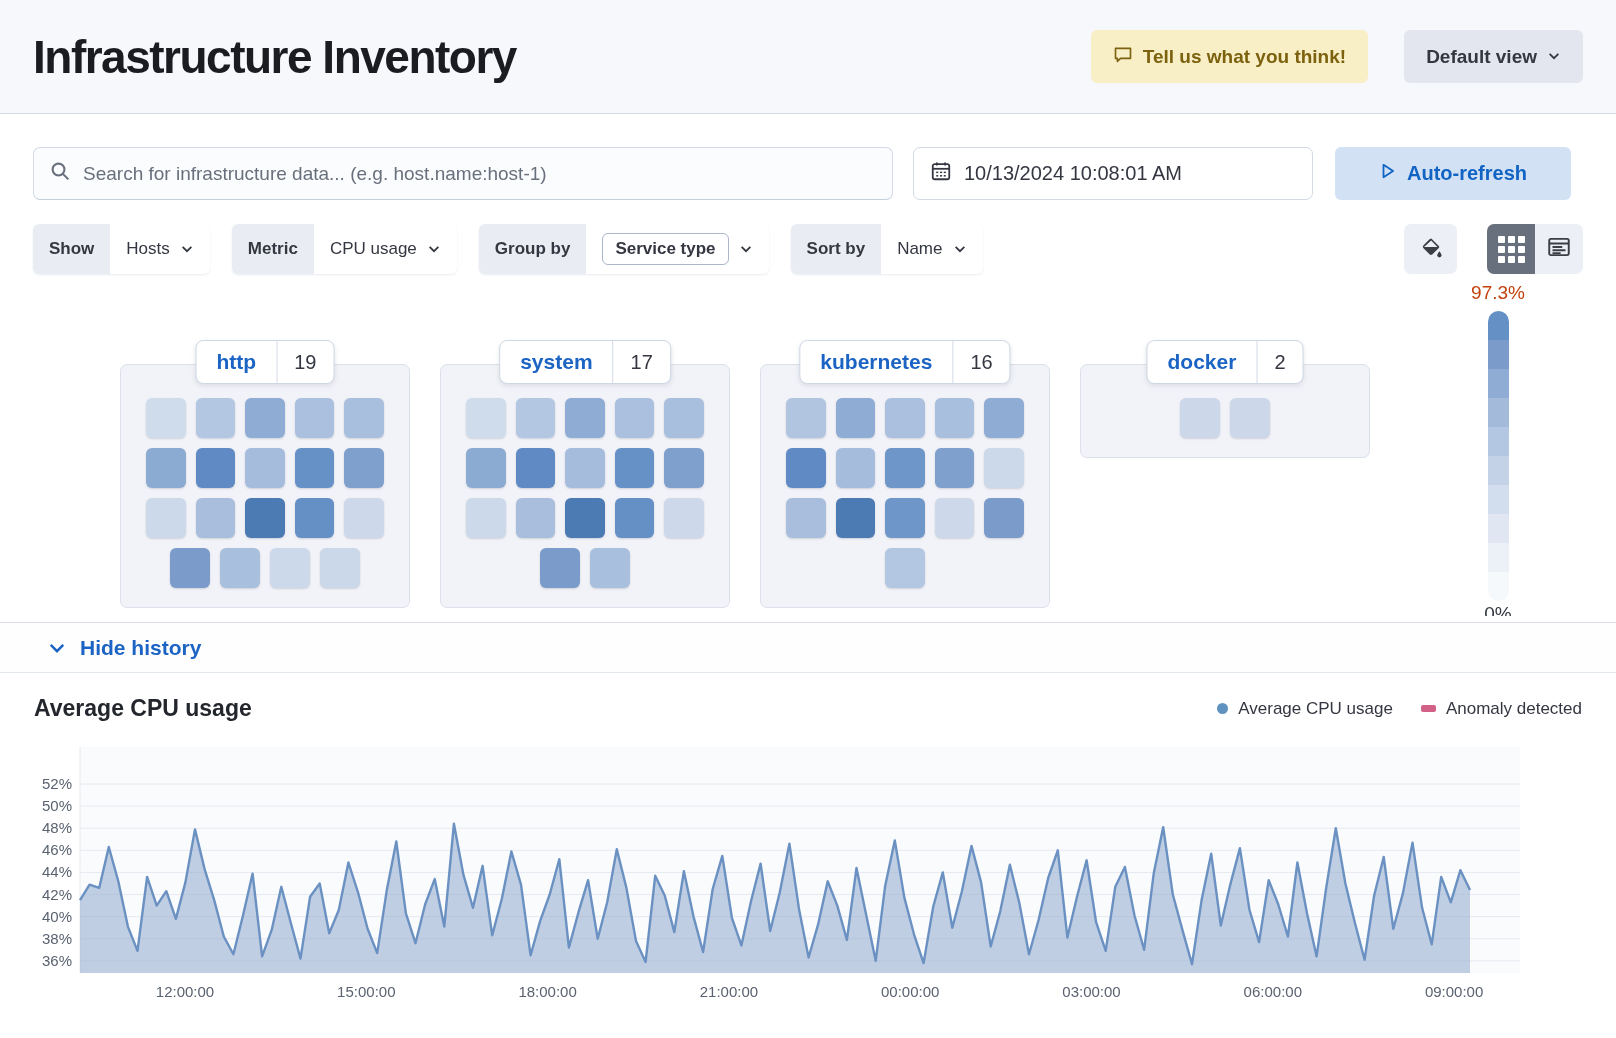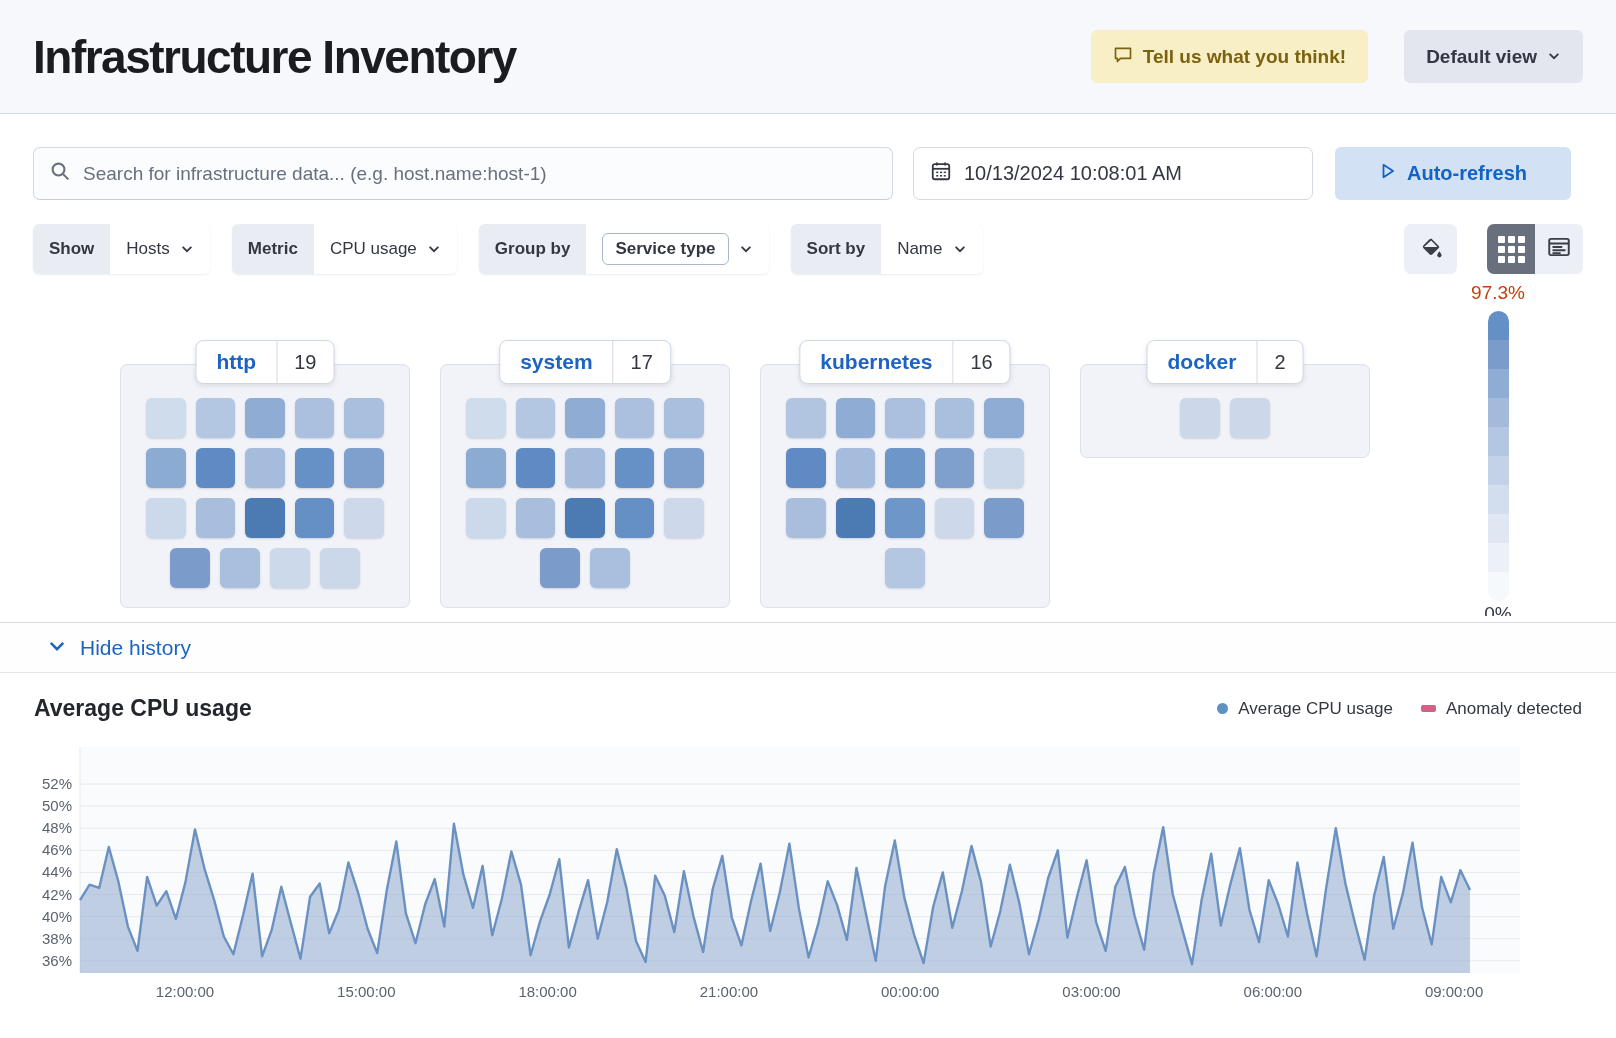--- a/index.html
+++ b/index.html
@@ -50,21 +50,21 @@
   .cell { width:40px; height:40px; border-radius:6px; box-shadow:0 1px 2px rgba(100,110,130,.25); cursor:pointer; }
 
   .scale-legend { position:absolute; left:1455px; top:8px; width:86px; text-align:center; }
   .scale-max { font-size:19px; color:#c2410c; margin-bottom:7px; }
   .scale-bar { width:21px; height:290px; margin:0 auto; border-radius:11px; overflow:hidden; display:flex; flex-direction:column; }
   .scale-bar i { flex:1; }
   .scale-min { font-size:19px; color:#343741; margin-top:2px; height:13px; overflow:hidden; }
 
   
   .history-bar { border-top:1px solid #d9dee8; border-bottom:1px solid #e3e7ee; height:51px; display:flex; align-items:center; padding:0 47px; gap:13px; background:#fefeff; }
-  .history-link { color:#1c64c4; font-size:21px; font-weight:400; cursor:pointer; display:flex; align-items:flex-start; gap:13px; }
+  .history-link { color:#1c64c4; font-size:21px; font-weight:700; cursor:pointer; display:flex; align-items:center; gap:13px; }
 
   
   .chart-section { position:relative; height:346px; background:#fff; }
   .chart-head { display:flex; align-items:center; justify-content:space-between; padding:22px 34px 0 34px; }
   .chart-title { font-size:23px; font-weight:700; color:#24262d; }
   .chart-legend { display:flex; gap:28px; align-items:center; }
   .legend-item { display:flex; align-items:center; gap:10px; font-size:17px; color:#343741; cursor:pointer; }
   .dot { width:11px; height:11px; border-radius:50%; }
   .swatch { width:15px; height:7px; border-radius:2px; }
   #cpu-chart { position:absolute; left:30px; top:60px; }

